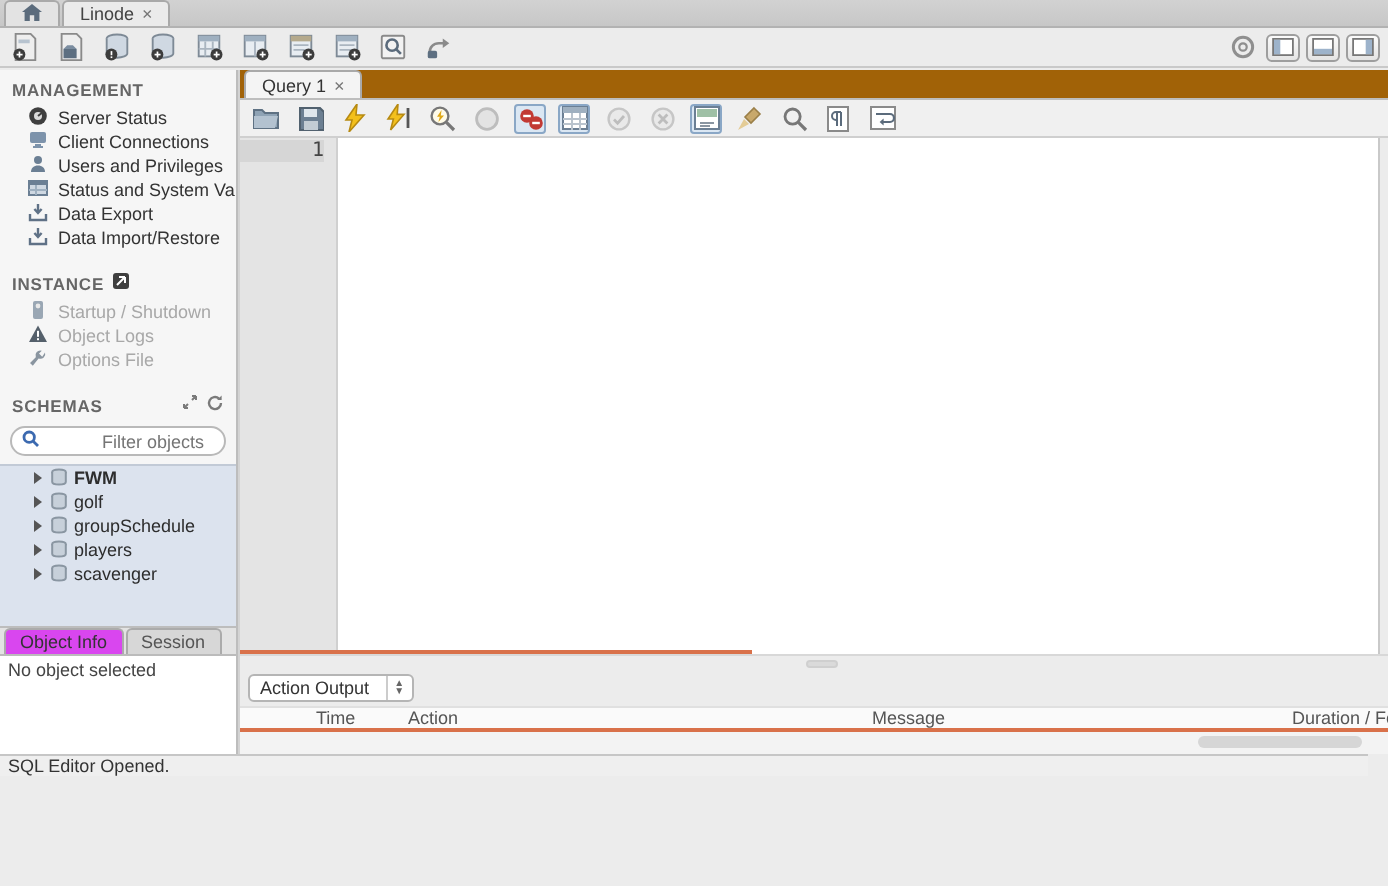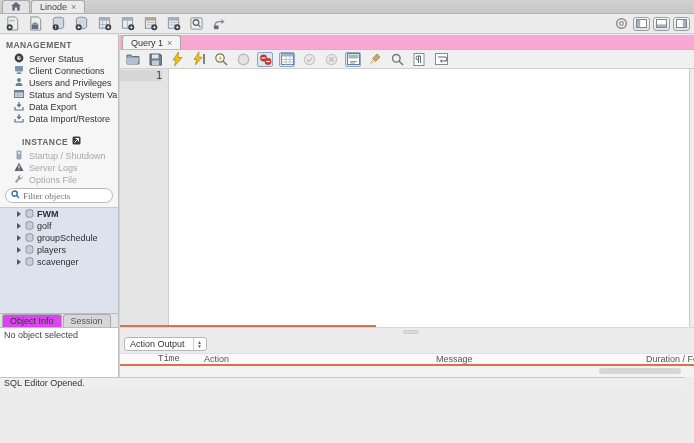--- a/index.html
+++ b/index.html
@@ -35,42 +35,42 @@
     padding:5px 0 3px 6px; display:flex; align-items:center; gap:4px; }
   .sideitem { display:flex; align-items:center; gap:5px; padding:1px 0 1px 14px;
     height:12px; font-size:9px; color:#333; white-space:nowrap; overflow:hidden; }
   .sideitem.disabled { color:#a8a8a8; }
   .schemahead { display:flex; align-items:center; }
   .schemahead .mini { margin-left:auto; display:flex; gap:4px; padding-right:6px; }
   .filterwrap { padding:2px 5px 4px 5px; }
   .filterbox { width:100%; height:15px; background:#fff; border:1px solid #b9b9b9; border-radius:8px;
     display:flex; align-items:center; gap:3px; padding:0 5px; }
   .filterbox input { border:none; outline:none; width:80px; font-size:9px; color:#444;
-    font-family:Liberation Serif, serif; background:transparent; }
+    font-family:Liberation Sans, sans-serif; background:transparent;margin-left:28px; }
   .schemalist { flex:1; background:#dce3ee; border-top:1px solid #c2cad6; overflow:hidden; }
   .schemarow { display:flex; align-items:center; gap:3px; height:12px; padding-left:17px;
     font-size:9px; color:#2d2d2d; }
   .schemarow .tri { width:0; height:0; border-left:4px solid #555; border-top:3px solid transparent;
     border-bottom:3px solid transparent; margin-right:1px; }
   .schemarow.bold { font-weight:bold; }
 
   
   .infotabs { height:14px; display:flex; align-items:flex-end; background:#e3e3e3;
     border-top:1px solid #bdbdbd; padding-left:2px; gap:1px; }
   .infotab { height:13px; padding:0 7px; font-size:9px; color:#555; display:flex; align-items:center;
     border:1px solid #ababab; border-bottom:none; border-radius:3px 3px 0 0; background:#d7d7d7; }
   .infotab.active { background:#d946ef; color:#333; }
   .infobody { height:50px; background:#fff; border-top:1px solid #bbb; padding:2px 4px;
     font-size:9px; color:#444; }
 
   .vsplit { width:2px; background:#d3d3d3; border-left:1px solid #bdbdbd; }
 
   
   .main { flex:1; display:flex; flex-direction:column; background:#f0f0f0; min-width:0; }
-  .qtabbar { height:15px; background:#f9a8d4; border-bottom:1px solid #bdbdbd;
+  .qtabbar { height:15px; background:#a16207; border-bottom:1px solid #bdbdbd;
     display:flex; align-items:flex-end; padding-left:2px; }
   .qtab { height:14px; display:flex; align-items:center; gap:4px; padding:0 8px; font-size:9px;
     color:#333; background:#f4f4f4; border:1px solid #a9a9a9; border-bottom:none; border-radius:3px 3px 0 0; }
   .qtab .x { color:#777; }
   .etoolbar { height:19px; background:#f0f0f0; border-bottom:1px solid #cfcfcf;
     display:flex; align-items:center; gap:6px; padding-left:5px; }
   .ebtn { width:16px; height:15px; display:flex; align-items:center; justify-content:center; }
   .ebtn.toggled { border:1px solid #8aa7c6; background:#dbe7f3; border-radius:2px; }
   .editor { flex:1; position:relative; background:#fff; border-right:4px solid #ececec; }
   .editor .inner { position:absolute; inset:0; border-right:1px solid #c9c9c9; display:flex; }
@@ -88,21 +88,21 @@
   .outbar { height:18px; background:#ececec; display:flex; align-items:center; padding-left:4px; }
   .outselect { height:14px; background:#fff; border:1px solid #b5b5b5; border-radius:3px;
     display:flex; align-items:center; font-size:9px; color:#333; padding-left:5px; }
   .outselect .stepper { margin-left:8px; width:13px; height:12px; border-left:1px solid #ccc;
     display:flex; flex-direction:column; align-items:center; justify-content:center; color:#666;
     font-size:5px; line-height:4px; }
   .outheader { height:13px; display:flex; align-items:center; background:#fafafa;
     border-top:1px solid #e0e0e0; border-bottom:2px solid #d9714a; font-size:9px; color:#555; }
   .outheader .c { white-space:nowrap; overflow:hidden; padding-left:4px; }
   .outheader .c0 { width:16px; } .outheader .c1 { width:18px; }
-  .outheader .ctime { width:46px;font-family:Liberation Mono, monospace; } .outheader .caction { width:232px; }
+  .outheader .ctime { width:46px; } .outheader .caction { width:232px; }
   .outheader .cmessage { width:210px; } .outheader .cduration { flex:1; }
   .outscroll { height:11px; background:#f3f3f3; position:relative; }
   .outscroll .thumb { position:absolute; left:479px; top:2px; width:82px; height:6px;
     background:#d6d6d6; border-radius:3px; }
 
   
   .statusbar { position:absolute; left:0; right:10px; bottom:0; height:11px; background:#efefef;
     border-top:1px solid #c6c6c6; font-size:9px; color:#333; padding-left:4px; line-height:10px; }
 </style>
 </head>
@@ -288,49 +288,61 @@
         <span>Data Export</span>
       </div>
       <div class="sideitem">
         <span><svg width="10" height="10" viewBox="0 0 10 10">
               <path d="M5 1v4M3.2 3.5L5 5.5l1.8-2" stroke="#5f7186" stroke-width="1.2" fill="none"></path>
               <path d="M1 6v3h8V6" stroke="#5f7186" stroke-width="1.2" fill="none"></path>
             </svg></span>
         <span>Data Import/Restore</span>
       </div>
 
-      <div class="sechead" style="margin-top:6px;margin-left:16px;">
+      <div class="sechead" style="margin-top:6px;">
         <span>INSTANCE</span>
         <span><svg width="9" height="9" viewBox="0 0 9 9">
               <rect x="0.5" y="0.5" width="8" height="8" rx="1.5" fill="#3f3f3f"></rect>
               <path d="M2.5 6.5L6.5 2.5M6.5 2.5v3M6.5 2.5h-3" stroke="#fff" stroke-width="1"></path>
             </svg></span>
       </div>
       <div class="sideitem disabled">
         <span><svg width="10" height="10" viewBox="0 0 10 10">
               <rect x="2.5" y="0.5" width="5" height="9" rx="1" fill="#9aa7b4"></rect>
               <circle cx="5" cy="3" r="1.2" fill="#e8e8e8"></circle>
             </svg></span>
         <span>Startup / Shutdown</span>
       </div>
       <div class="sideitem disabled">
         <span><svg width="10" height="10" viewBox="0 0 10 10">
               <path d="M5 0.8L9.5 9H0.5z" fill="#55606b"></path>
               <rect x="4.5" y="3.4" width="1" height="3" fill="#fff"></rect>
               <rect x="4.5" y="7.1" width="1" height="1" fill="#fff"></rect>
             </svg></span>
-        <span>Server Logs</span>
+        <span>Object Logs</span>
       </div>
       <div class="sideitem disabled">
         <span><svg width="10" height="10" viewBox="0 0 10 10">
               <path d="M8.5 2.2a2.4 2.4 0 0 1-3.2 3L2.4 8.9 1 7.5l2.9-2.9a2.4 2.4 0 0 1 3-3.2L5.5 2.8l1.6 1.6z" fill="#8a95a0"></path>
             </svg></span>
         <span>Options File</span>
       </div>
 
+      <div class="sechead schemahead" style="margin-top:6px;">
+        <span>SCHEMAS</span>
+        <span class="mini">
+          <span><svg width="8" height="8" viewBox="0 0 8 8">
+                <path d="M1 7L3 5M1 7v-2M1 7h2M7 1L5 3M7 1v2M7 1H5" stroke="#7a7a7a" stroke-width="1" fill="none"></path>
+              </svg></span>
+          <span><svg width="9" height="9" viewBox="0 0 9 9">
+                <path d="M7.5 4.5a3 3 0 1 1-1-2.2" fill="none" stroke="#7a7a7a" stroke-width="1.2"></path>
+                <path d="M7.8 0.8v2.2H5.6z" fill="#7a7a7a"></path>
+              </svg></span>
+        </span>
+      </div>
       <div class="filterwrap">
         <div class="filterbox">
           <span><svg width="9" height="9" viewBox="0 0 9 9">
                 <circle cx="3.6" cy="3.6" r="2.6" fill="none" stroke="#3c6ab0" stroke-width="1.4"></circle>
                 <path d="M5.6 5.6L8 8" stroke="#3c6ab0" stroke-width="1.4"></path>
               </svg></span>
           <input placeholder="Filter objects" style="">
         </div>
       </div>
       <div class="schemalist">

